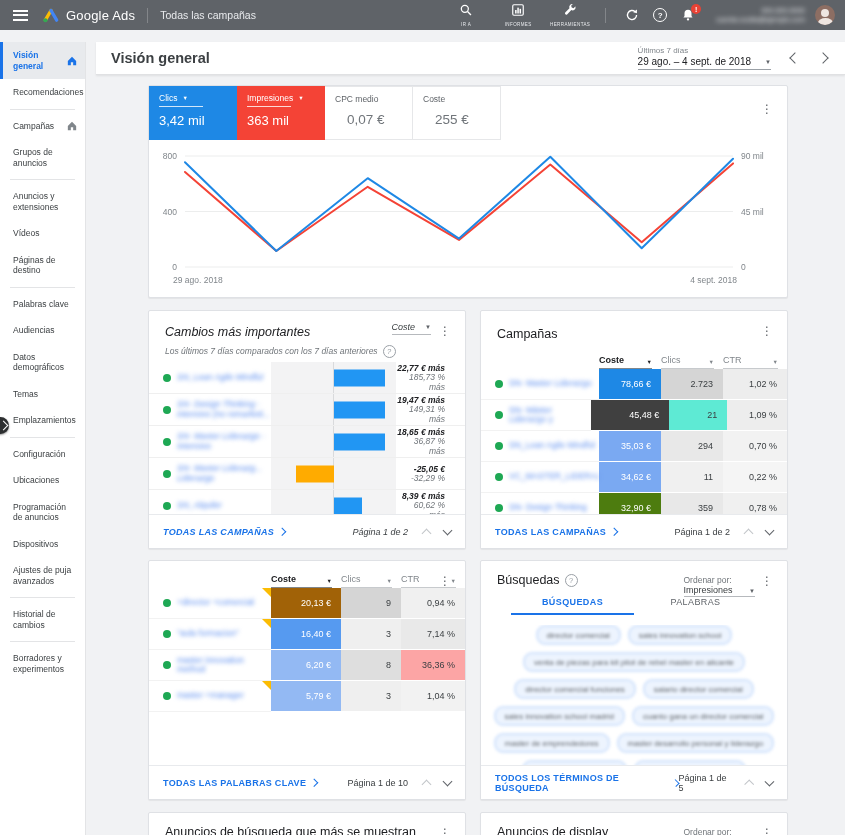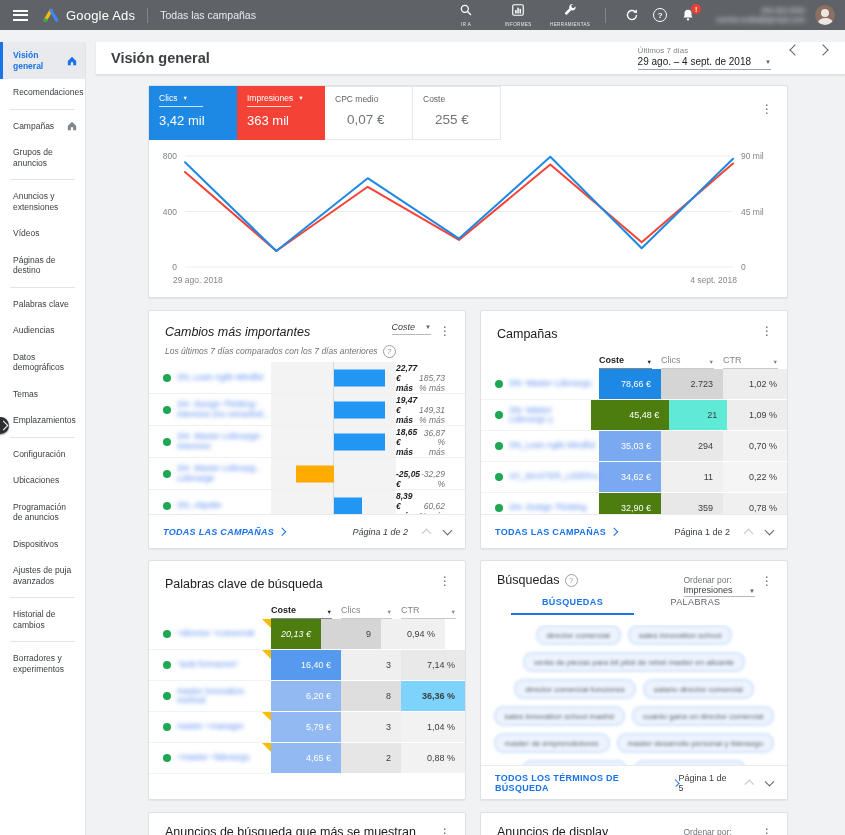--- a/index.html
+++ b/index.html
@@ -41,21 +41,21 @@
   .side-item.sel .home{color:#1a73e8;}
   .side-div{border-top:1px solid #e3e4e6;margin:3px 10px;}
   .expander{position:absolute;top:417px;left:-8px;width:17px;height:17px;border-radius:50%;background:#2d2f31;
     color:#fff;z-index:60;display:flex;align-items:center;justify-content:center;cursor:pointer;box-shadow:0 1px 2px rgba(0,0,0,.4);}
   .expander .chev{margin-left:6px;border-color:#fff;}
 
   
   .page-header{position:absolute;top:42px;left:96px;right:0;height:32px;background:#fff;
     border-bottom:1px solid #e0e1e3;box-shadow:0 1px 2px rgba(0,0,0,.08);display:flex;align-items:center;z-index:10;}
   .page-title{font-size:14.5px;font-weight:bold;color:#3c4043;margin-left:15px;}
-  .daterange{margin-left:auto;display:flex;align-items:flex-start;gap:20px;padding-right:18px;}
+  .daterange{margin-left:auto;display:flex;align-items:center;gap:20px;padding-right:18px;}
   .datecol{display:flex;flex-direction:column;align-items:flex-start;}
   .datepreset{font-size:8px;color:#80868b;margin-bottom:1px;}
   .dateval{font-size:10px;color:#202124;border-bottom:1px solid #9aa0a6;padding-bottom:2px;display:flex;align-items:center;cursor:pointer;}
   .dcaret{font-size:6px;color:#5f6368;margin-left:14px;}
 
   
   .chev{display:inline-block;width:6px;height:6px;border-right:1.6px solid #5f6368;border-bottom:1.6px solid #5f6368;}
   .chev-l{transform:rotate(135deg);}
   .chev-r{transform:rotate(-45deg);}
   .chev-up{transform:rotate(-135deg);}
@@ -100,21 +100,21 @@
   .chg-rows{position:absolute;top:51px;left:0;right:0;}
   .chg-row{display:flex;height:31px;border-bottom:1px solid #efefef;}
   .chg-name{width:122px;display:flex;align-items:center;padding-left:14px;box-sizing:border-box;}
   .dot{width:8px;height:8px;border-radius:50%;background:#1ea854;flex:none;margin-right:6px;}
   .bname{font-size:8.5px;line-height:9.5px;color:#5b8def;max-height:19px;overflow:hidden;cursor:pointer;}
   .chg-chart{width:125px;background:#f3f3f4;position:relative;flex:none;}
   .chg-chart::before{content:'';position:absolute;left:62px;top:0;bottom:0;width:1px;background:#d9dadc;}
   .bar{position:absolute;top:50%;transform:translateY(-50%);height:17px;}
   .bar.pos{left:63px;background:#2196f3;}
   .bar.neg{right:62px;background:#ffab00;}
-  .chg-val{flex:1;display:flex;flex-direction:row;align-items:flex-end;justify-content:center;padding-right:20px;}
+  .chg-val{flex:1;display:flex;flex-direction:column;align-items:flex-end;justify-content:center;padding-right:20px;}
   .d1{font-size:8.5px;font-weight:bold;color:#202124;}
   .d2{font-size:8.5px;color:#70757a;text-align:right;line-height:9.5px;}
 
   
   .tbl-title{padding:13px 0 0 16px;}
   .tbl-head{display:flex;box-sizing:border-box;margin-top:9px;height:18px;}
   .hcell{display:flex;justify-content:space-between;align-items:flex-end;border-bottom:1px solid #c7cacd;
     margin-right:9px;padding-bottom:3px;font-size:9px;color:#80868b;cursor:pointer;box-sizing:border-box;}
   .hcell.sorted{color:#202124;font-weight:bold;border-bottom-color:#80868b;}
   .hcaret{font-size:5.5px;}
@@ -474,21 +474,21 @@
           </div>
           <div class="cval coste" style="width: 62px; background: rgb(30, 136, 229);">78,66 €</div>
           <div class="cval" style="width: 62px; background: rgb(213, 213, 213);">2.723</div>
           <div class="cval" style="width: 64px; background: rgb(237, 237, 237);">1,02 %</div>
         </div>
         <div class="trow">
           <div class="cname" style="width: 118px;">
             <span class="dot"></span>
             <span class="bname blur2">SN- Máster Liderazgo y Emprendimiento</span>
           </div>
-          <div class="cval coste" style="width: 84px; background: #4d7c0f;">45,48 €</div>
+          <div class="cval coste" style="width: 84px; background: #404040;">45,48 €</div>
           <div class="cval" style="width: 62px; background: #5eead4; text-align: right;">21</div>
           <div class="cval" style="width: 64px; background: rgb(237, 237, 237);">1,09 %</div>
         </div>
         <div class="trow">
           <div class="cname" style="width: 118px;">
             <span class="dot"></span>
             <span class="bname blur2">SN_Lean Agile Mindful</span>
           </div>
           <div class="cval coste" style="width: 62px; background: rgb(122, 169, 242);">35,03 €</div>
           <div class="cval" style="width: 62px; background: rgb(232, 232, 232);">294</div>
@@ -520,21 +520,20 @@
         </span>
       <span class="pgwrap">
         <span>Página 1 de 2</span>
         <span class="chev chev-up pg-up"></span>
         <span class="chev chev-down pg-down"></span>
       </span>
     </div>
   </div>
 
   <div class="card" id="keywords-card">
-    <div class="tbl-title"><span class="card-title">Palabras clave de búsqueda</span></div>
     <span class="kebab">⋮</span>
     <div class="tbl-head" id="keywords-head" style="padding-left: 122px;">
         <span class="hcell sorted" style="width: 61px;">
           <span>Coste</span>
           <span class="hcaret">▼</span>
         </span>
         <span class="hcell" style="width: 51px;">
           <span>Clics</span>
           <span class="hcaret">▼</span>
         </span>
@@ -543,64 +542,65 @@
           <span class="hcaret">▼</span>
         </span>
       </div>
     <div id="keywords-rows">
         <div class="trow">
           <div class="cname" style="width: 122px;">
             <span class="dot"></span>
             <span class="bname blur2">+director +comercial</span>
             <span class="flag"></span>
           </div>
-          <div class="cval coste" style="width: 50px; background: #4d7c0f; font-style: italic;">20,13 €</div>
+          <div class="cval coste" style="width: 70px; background: #a16207;">20,13 €</div>
           <div class="cval" style="width: 60px; background: rgb(213, 213, 213);">9</div>
           <div class="cval" style="width: 64px; background: rgb(240, 240, 240);">0,94 %</div>
         </div>
         <div class="trow">
           <div class="cname" style="width: 122px;">
             <span class="dot"></span>
             <span class="bname blur2">"aula formacion"</span>
             <span class="flag"></span>
           </div>
           <div class="cval coste" style="width: 70px; background: rgb(86, 154, 240);">16,40 €</div>
           <div class="cval" style="width: 60px; background: rgb(239, 239, 239);">3</div>
           <div class="cval" style="width: 64px; background: rgb(233, 233, 233);">7,14 %</div>
         </div>
         <div class="trow">
           <div class="cname" style="width: 122px;">
             <span class="dot"></span>
             <span class="bname blur2">master innovation method</span>
           </div>
           <div class="cval coste" style="width: 70px; background: rgb(147, 185, 243);">6,20 €</div>
           <div class="cval" style="width: 60px; background: rgb(222, 222, 222);">8</div>
-          <div class="cval" style="width: 64px; background: #7dd3fc; font-weight: bold;">36,36 %</div>
+          <div class="cval" style="width: 64px; background: #fca5a5;">36,36 %</div>
         </div>
         <div class="trow">
           <div class="cname" style="width: 122px;">
             <span class="dot"></span>
             <span class="bname blur2">master +manager</span>
             <span class="flag"></span>
           </div>
           <div class="cval coste" style="width: 70px; background: rgb(147, 185, 243);">5,79 €</div>
           <div class="cval" style="width: 60px; background: rgb(239, 239, 239);">3</div>
           <div class="cval" style="width: 64px; background: rgb(242, 242, 242);">1,04 %</div>
         </div>
-        <div class="trow">
-          <div class="cname" style="width: 122px;">
-            <span class="dot"></span>
-            <span class="bname blur2">+master +liderazgo</span>
-            <span class="flag"></span>
-          </div>
-          <div class="cval coste" style="width: 70px; background: rgb(147, 185, 243);">4,65 €</div>
-          <div class="cval" style="width: 60px; background: rgb(230, 230, 230);">2</div>
-          <div class="cval" style="width: 64px; background: rgb(242, 242, 242);">0,88 %</div>
-        </div>
-      </div>
+      </div>
+    <div class="card-footer">
+      <span class="flink">
+          <span>TODAS LAS PALABRAS CLAVE</span>
+          <span class="chev chev-r"></span>
+        </span>
+      <span class="pgwrap">
+        <span>Página 1 de 10</span>
+        <span class="chev chev-up pg-up"></span>
+        <span class="chev chev-down pg-down"></span>
+      </span>
+    </div>
   </div>
 
   <div class="card" id="searches-card">
     <div class="srch-head">
       <span class="card-title">Búsquedas</span>
       <span class="qmark">?</span>
       <span class="sortwrap">
         <span class="sortlabel">Ordenar por:</span>
         <span class="sortval"><span>Impresiones</span> <span class="dcaret">▼</span></span>
       </span>

